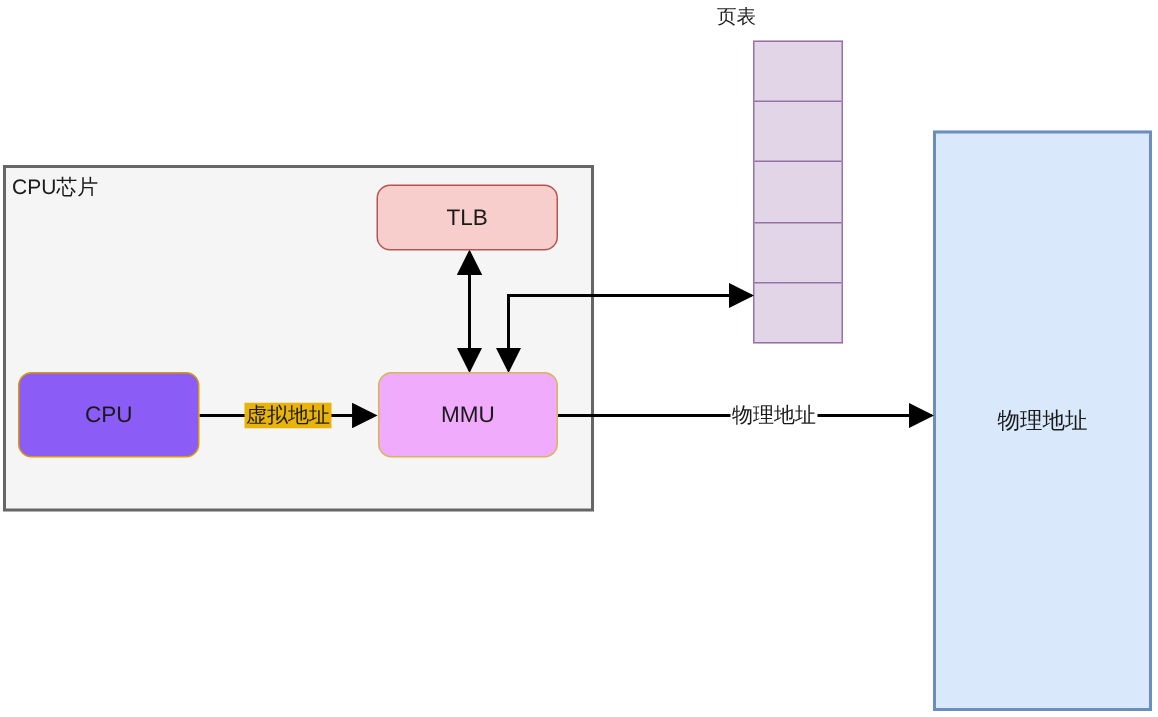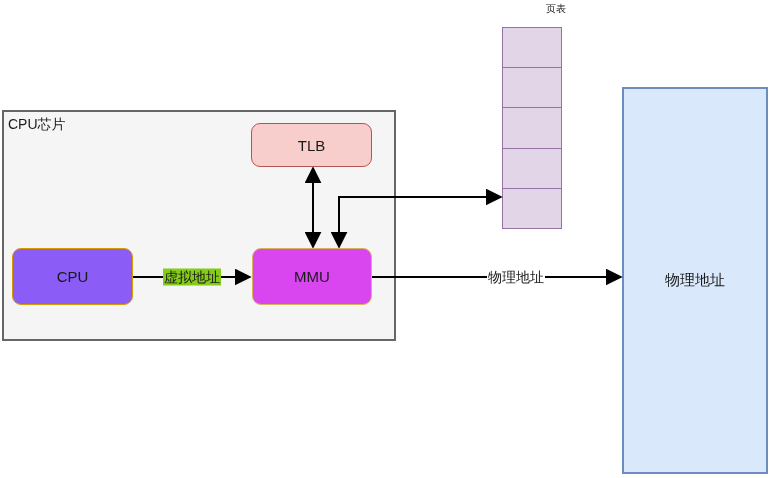--- a/index.html
+++ b/index.html
@@ -42,28 +42,28 @@
   .node-cpu {
     left: 12px; top: 248px; width: 121px; height: 57px;
     background: #8b5cf6; border: 1px solid #d79b00;
   }
   .node-tlb {
     left: 251px; top: 123px; width: 121px; height: 44px;
     background: #f8cecc; border: 1px solid #b85450;
   }
   .node-mmu {
     left: 252px; top: 248px; width: 120px; height: 57px;
-    background: #d946ef; border: 1px solid #d6b656;
+    background: #f0abfc; border: 1px solid #d6b656;
   }
   
   .page-table-label {
     position: absolute;
-    left: 526px; top: 2px; width: 60px;
-    text-align: center;
-    font-size: 10px;
+    left: 478px; top: 2px; width: 60px;
+    text-align: left;
+    font-size: 13px;
     white-space: nowrap;
   }
   .page-table {
     position: absolute;
     left: 502px; top: 27px;
     width: 60px; height: 202px;
     box-sizing: border-box;
     border: 1px solid #9673a6;
     background: #e1d5e7;
     display: flex;
@@ -93,21 +93,21 @@
   }
   
   .edge-label {
     position: absolute;
     transform: translate(-50%, -50%);
     font-size: 14px;
     line-height: 17px;
     padding: 0 1px;
     white-space: nowrap;
   }
-  .edge-label.on-chip { left: 192px; top: 277px; background: #84cc16; }
+  .edge-label.on-chip { left: 192px; top: 277px; background: #eab308; }
   .edge-label.on-white { left: 516px; top: 277px; background: #ffffff; }
 </style>
 </head>
 <body>
 
 <div id="canvas">
 
   <div class="chip-box"></div>
   <div class="chip-label">CPU芯片</div>
 

